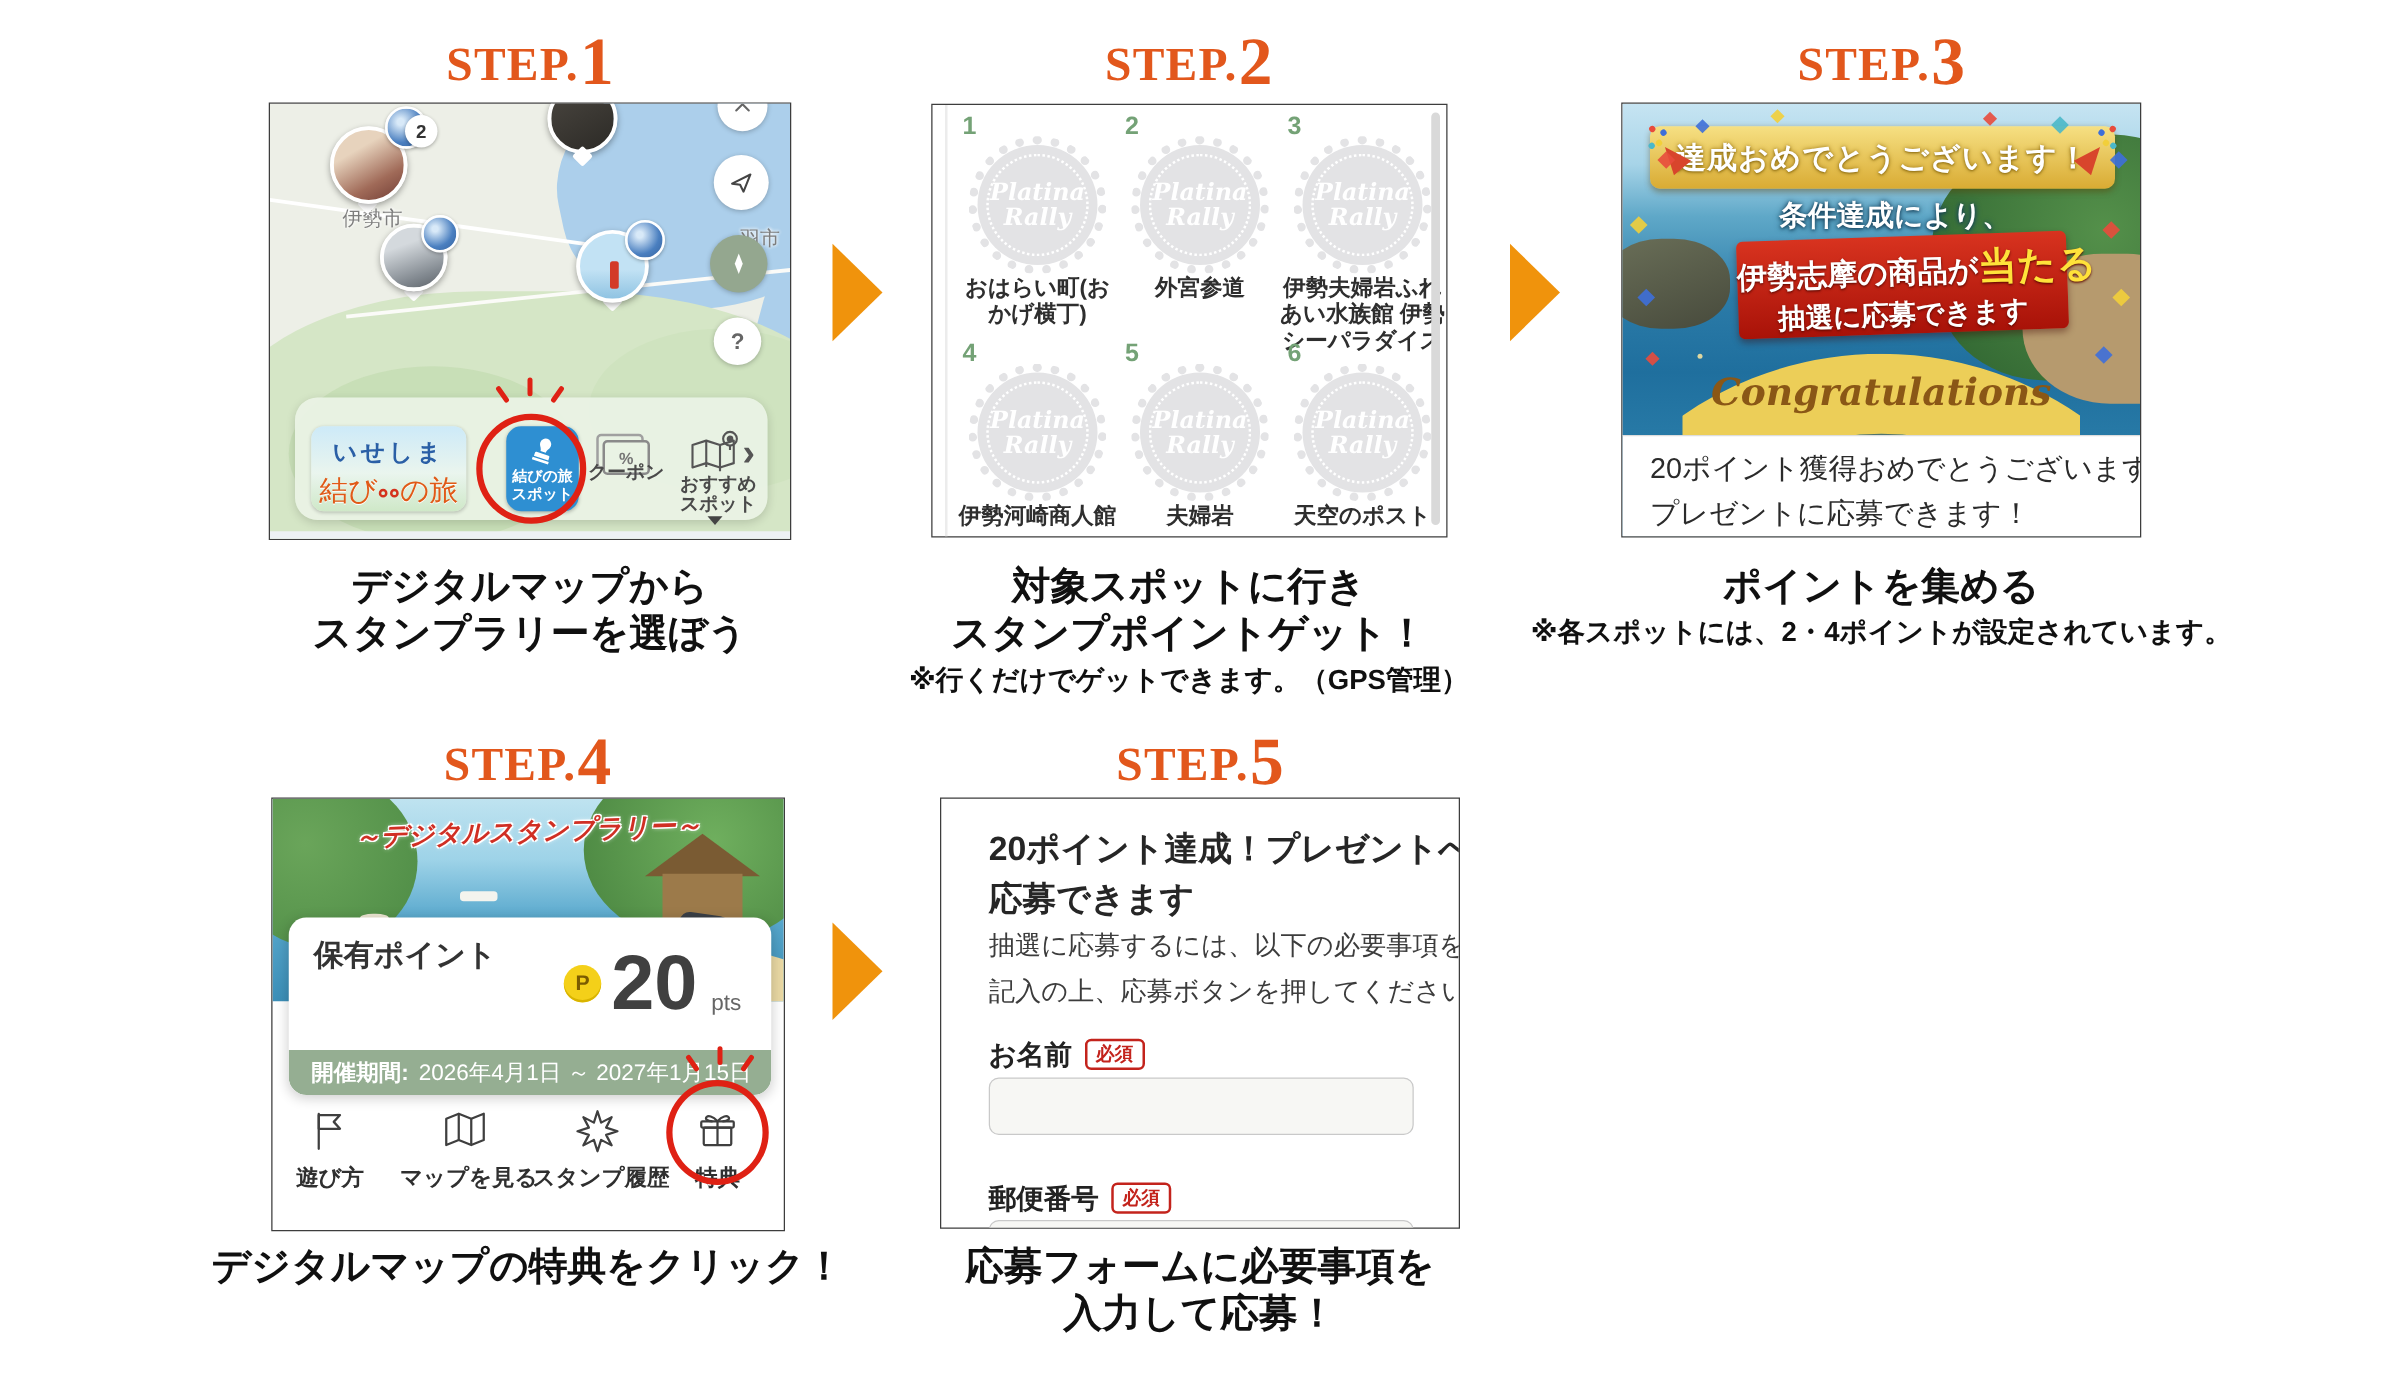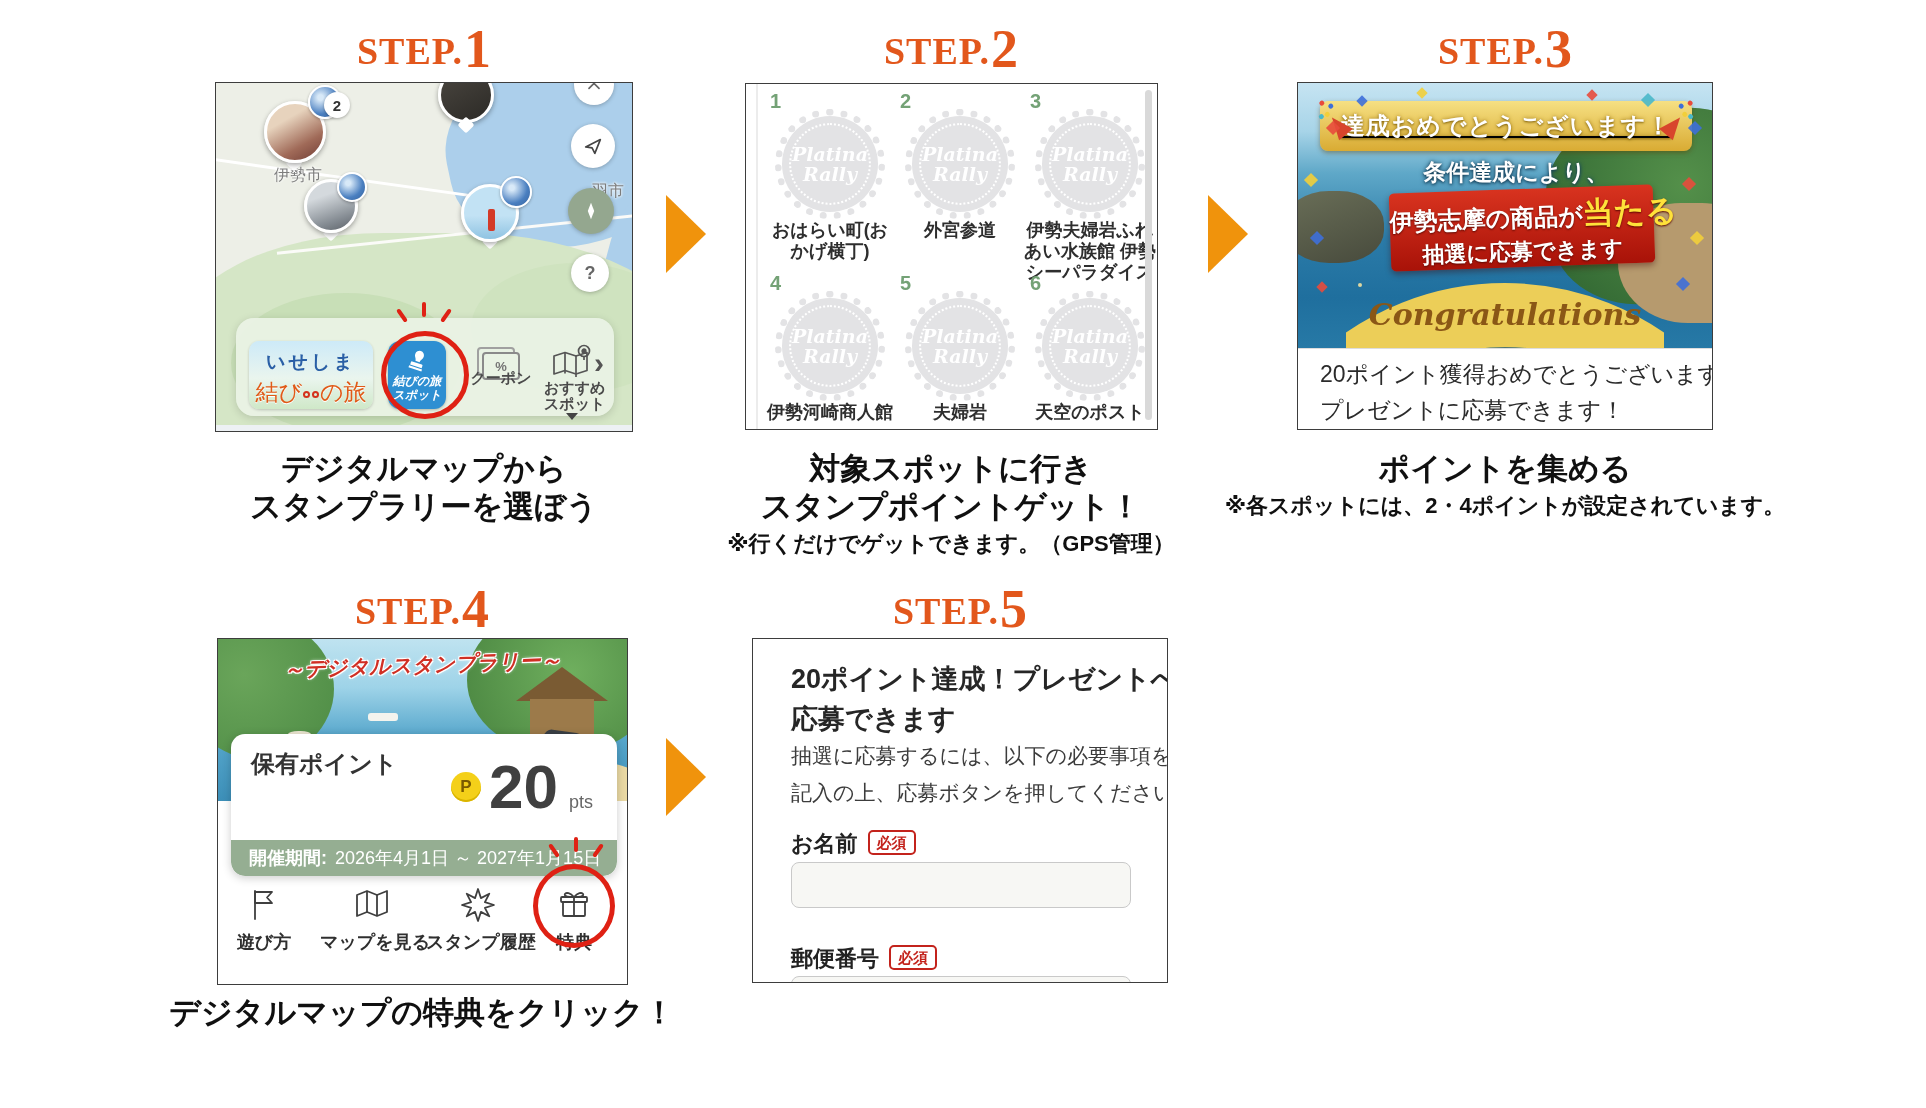--- a/index.html
+++ b/index.html
@@ -64,21 +64,21 @@
   .seal::before{content:"";position:absolute;inset:-7px;border:7px dotted #e3e3e5;border-radius:50%;}
   .seal::after{content:"";position:absolute;inset:7px;border:2px dotted #fff;border-radius:50%;}
   .s-txt{text-align:center;color:#fff;font-family:"DejaVu Serif",serif;font-style:italic;font-weight:bold;
          font-size:19px;line-height:20px;position:relative;z-index:2;}
   .stamp-name{font-size:18px;line-height:21px;font-weight:bold;color:#2e2e2e;text-align:center;margin-top:8px;}
 
   
   .sea{position:absolute;inset:0;background:linear-gradient(180deg,#c6e4f2 0%,#a7d4e8 14%,#5fa8c8 26%,
        #2b7ba8 45%,#1f6f9e 62%,#2a7da9 82%,#3e8cb4 100%);}
   .gold-banner{position:absolute;background:linear-gradient(180deg,#f6e083,#d9ab33);border-radius:8px;
-       box-shadow:0 2px 5px rgba(90,60,0,.45);display:flex;align-items:center;justify-content:center;text-decoration:underline;}
+       box-shadow:0 2px 5px rgba(90,60,0,.45);display:flex;align-items:center;justify-content:center;}
   .gold-banner .gb-t{font-size:24px;font-weight:bold;color:#fff;text-shadow:0 1px 2px #8a6a10,0 0 4px #a5811e;letter-spacing:1px;white-space:nowrap;}
   .gb-tail{position:absolute;width:26px;height:40px;background:#c2922a;z-index:-1;}
   .popper{position:absolute;width:0;height:0;border-left:9px solid transparent;border-right:9px solid transparent;
           border-bottom:22px solid #d8452c;}
   .popper::after{content:"";position:absolute;left:-4px;top:-8px;width:5px;height:5px;border-radius:50%;background:#f2cf3a;
           box-shadow:8px -4px 0 #3e6fd9,-6px -2px 0 #4ab8c9,3px -12px 0 #e84b3c;}
   .sub-t{position:absolute;transform:translateX(-50%);font-size:23px;font-weight:bold;color:#fff;
          text-shadow:0 1px 3px #123a52,0 0 5px #1a4a66;white-space:nowrap;}
   .red-ribbon{position:absolute;background:linear-gradient(180deg,#d8331f,#a81208);border-radius:5px;
          transform:rotate(-2deg);box-shadow:0 3px 6px rgba(60,0,0,.4);text-align:center;color:#fff;}
@@ -186,21 +186,21 @@
     </div>
     <div class="ctrl" style="left:355px;top:171px;width:38px;height:38px;font-size:18px;font-weight:bold;">
         <span>?</span>
       </div>
 
     <div class="bottombar" style="left:20px;top:235px;width:378px;height:98px;">
       <div class="logo" style="left:13px;top:23px;width:124px;height:68px;">
         <div class="logo-top">いせしま</div>
         <div class="logo-bottom"><span>結び</span><span class="knot"></span><span>の旅</span></div>
       </div>
-      <div class="bluebtn" style="left:152px;top:23px;width:58px;height:68px;font-style:italic;">
+      <div class="bluebtn" style="left:169px;top:23px;width:58px;height:68px;">
         <svg width="25" height="25" viewBox="0 0 24 24" style="transform:rotate(18deg);">
           <path fill="#fff" d="M12 1.5a4.3 4.3 0 0 0-4.3 4.3c0 1.7.9 2.7 1.5 3.8.4.8.7 1.5.7 2.4h4.2c0-.9.3-1.6.7-2.4.6-1.1 1.5-2.1 1.5-3.8A4.3 4.3 0 0 0 12 1.5zM7.2 13.5h9.6a1 1 0 0 1 1 1V17H6.2v-2.5a1 1 0 0 1 1-1zM5.5 18h13v2h-13z"></path>
         </svg>
         <div class="bb-t">結びの旅</div>
         <div class="bb-t">スポット</div>
       </div>
       <div>
         <div class="ab" style="left:246px;top:34px;width:36px;height:26px;">
           <div class="coup-back"></div>
           <div class="coup-front">
@@ -444,14 +444,18 @@
     <div>スタンプポイントゲット！</div>
     <div class="note">※行くだけでゲットできます。（GPS管理）</div>
   </div>
   <div class="cap" style="left:1505px;top:450px;">
     <div>ポイントを集める</div>
     <div class="note">※各スポットには、2・4ポイントが設定されています。</div>
   </div>
   <div class="cap" style="left:422px;top:994px;">
     <div>デジタルマップの特典をクリック！</div>
   </div>
+  <div class="cap" style="left:960px;top:994px;">
+    <div>応募フォームに必要事項を</div>
+    <div>入力して応募！</div>
+  </div>
 
 </div>
 
 </body></html>

